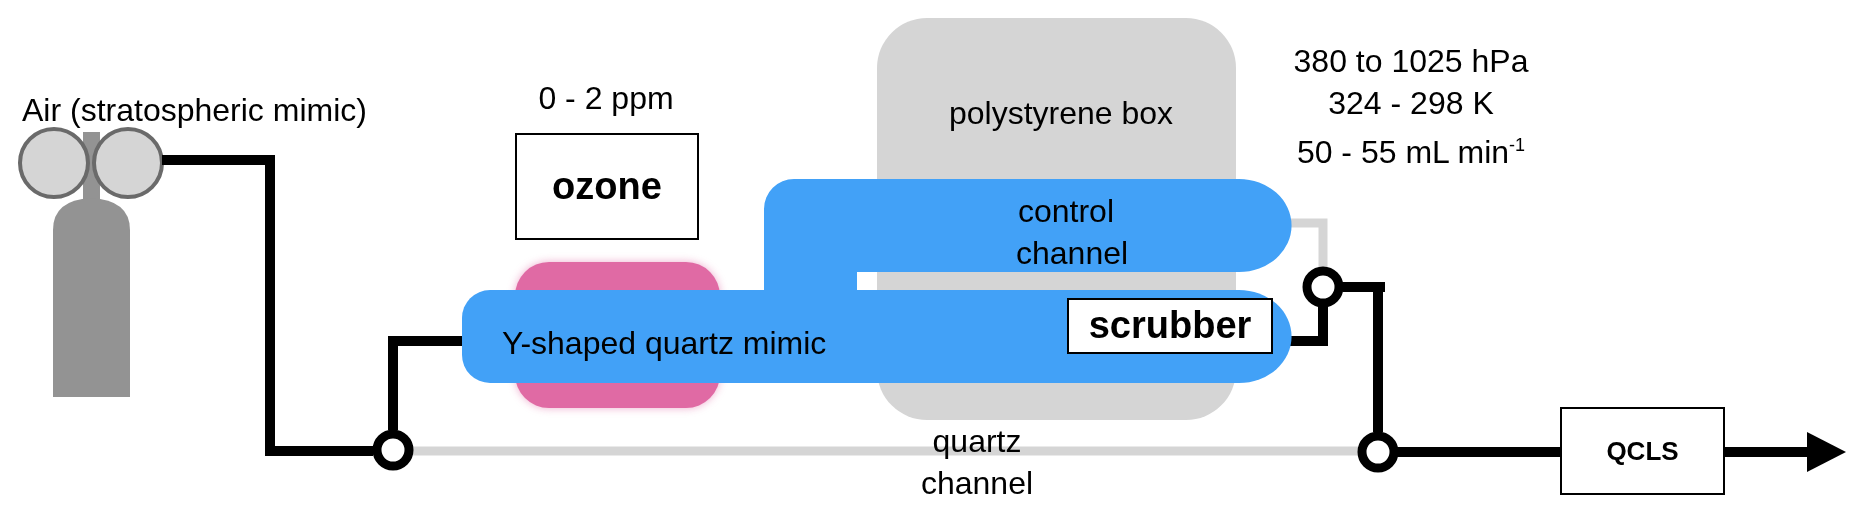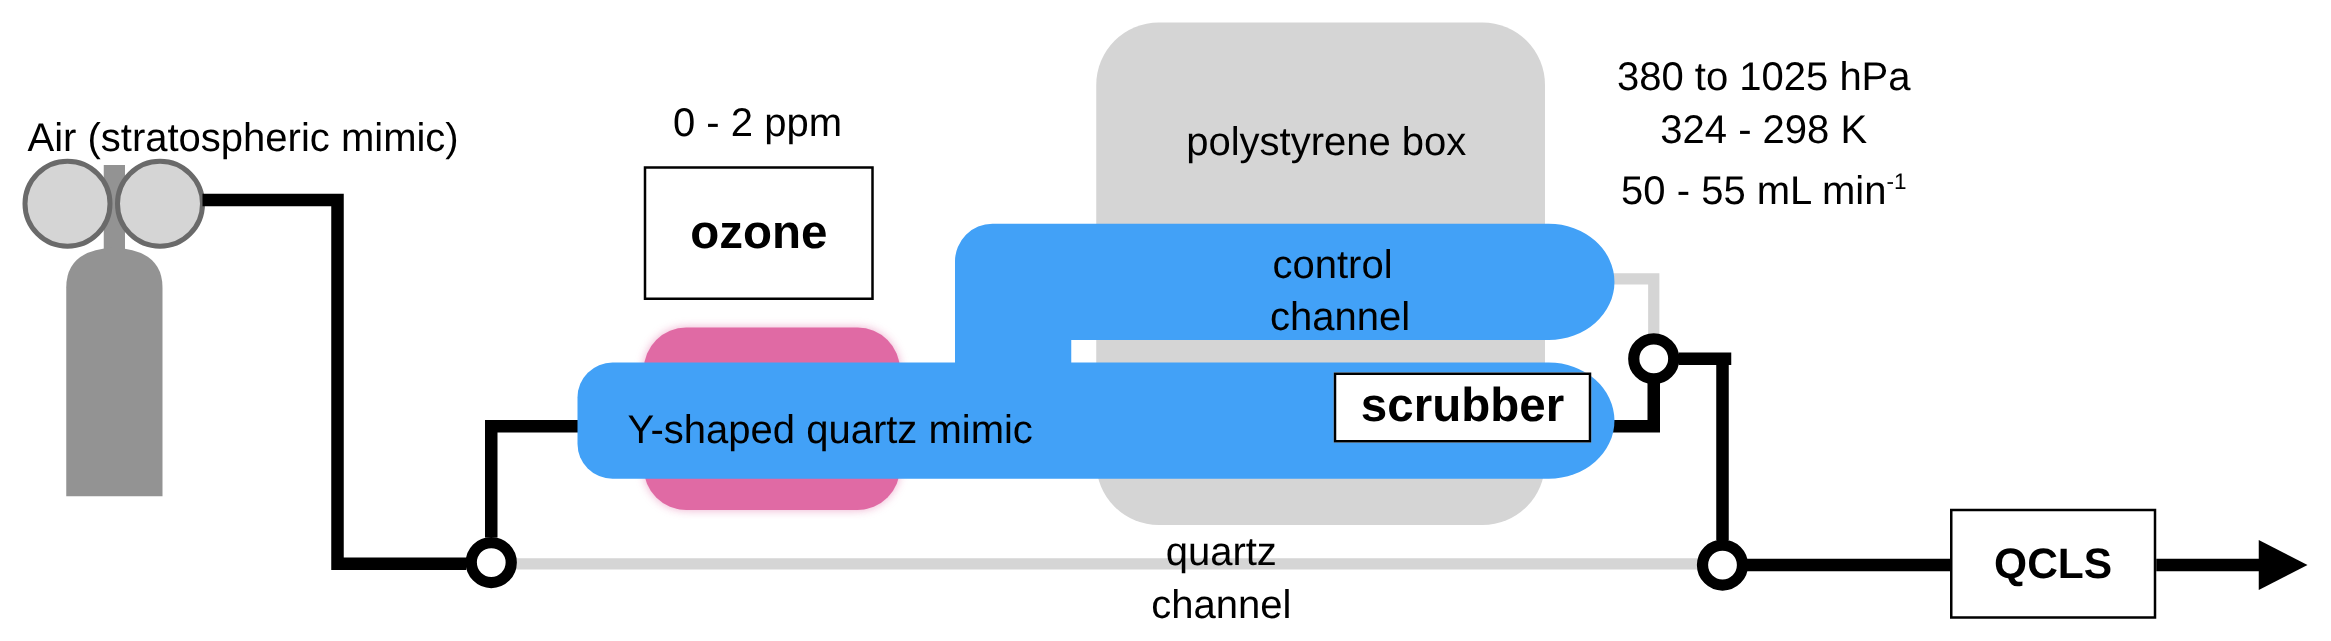--- a/index.html
+++ b/index.html
@@ -84,15 +84,15 @@
   <div>quartz</div>
   <div>channel</div>
 </div>
 
 <div class="lbl" style="left:1270px; top:40px; width:282px; line-height:42px;">
   <div>380 to 1025 hPa</div>
   <div>324 - 298 K</div>
   <div><span>50 - 55 mL min</span><sup style="font-size:18px; vertical-align: 12px;">-1</sup></div>
 </div>
 
-<div class="box" style="left:1560px; top:407px; width:165px; height:88px; font-size:34px;">
+<div class="box" style="left:1560px; top:407px; width:165px; height:88px; font-size:26px;">
   <span>QCLS</span>
 </div>
 
 </body></html>

